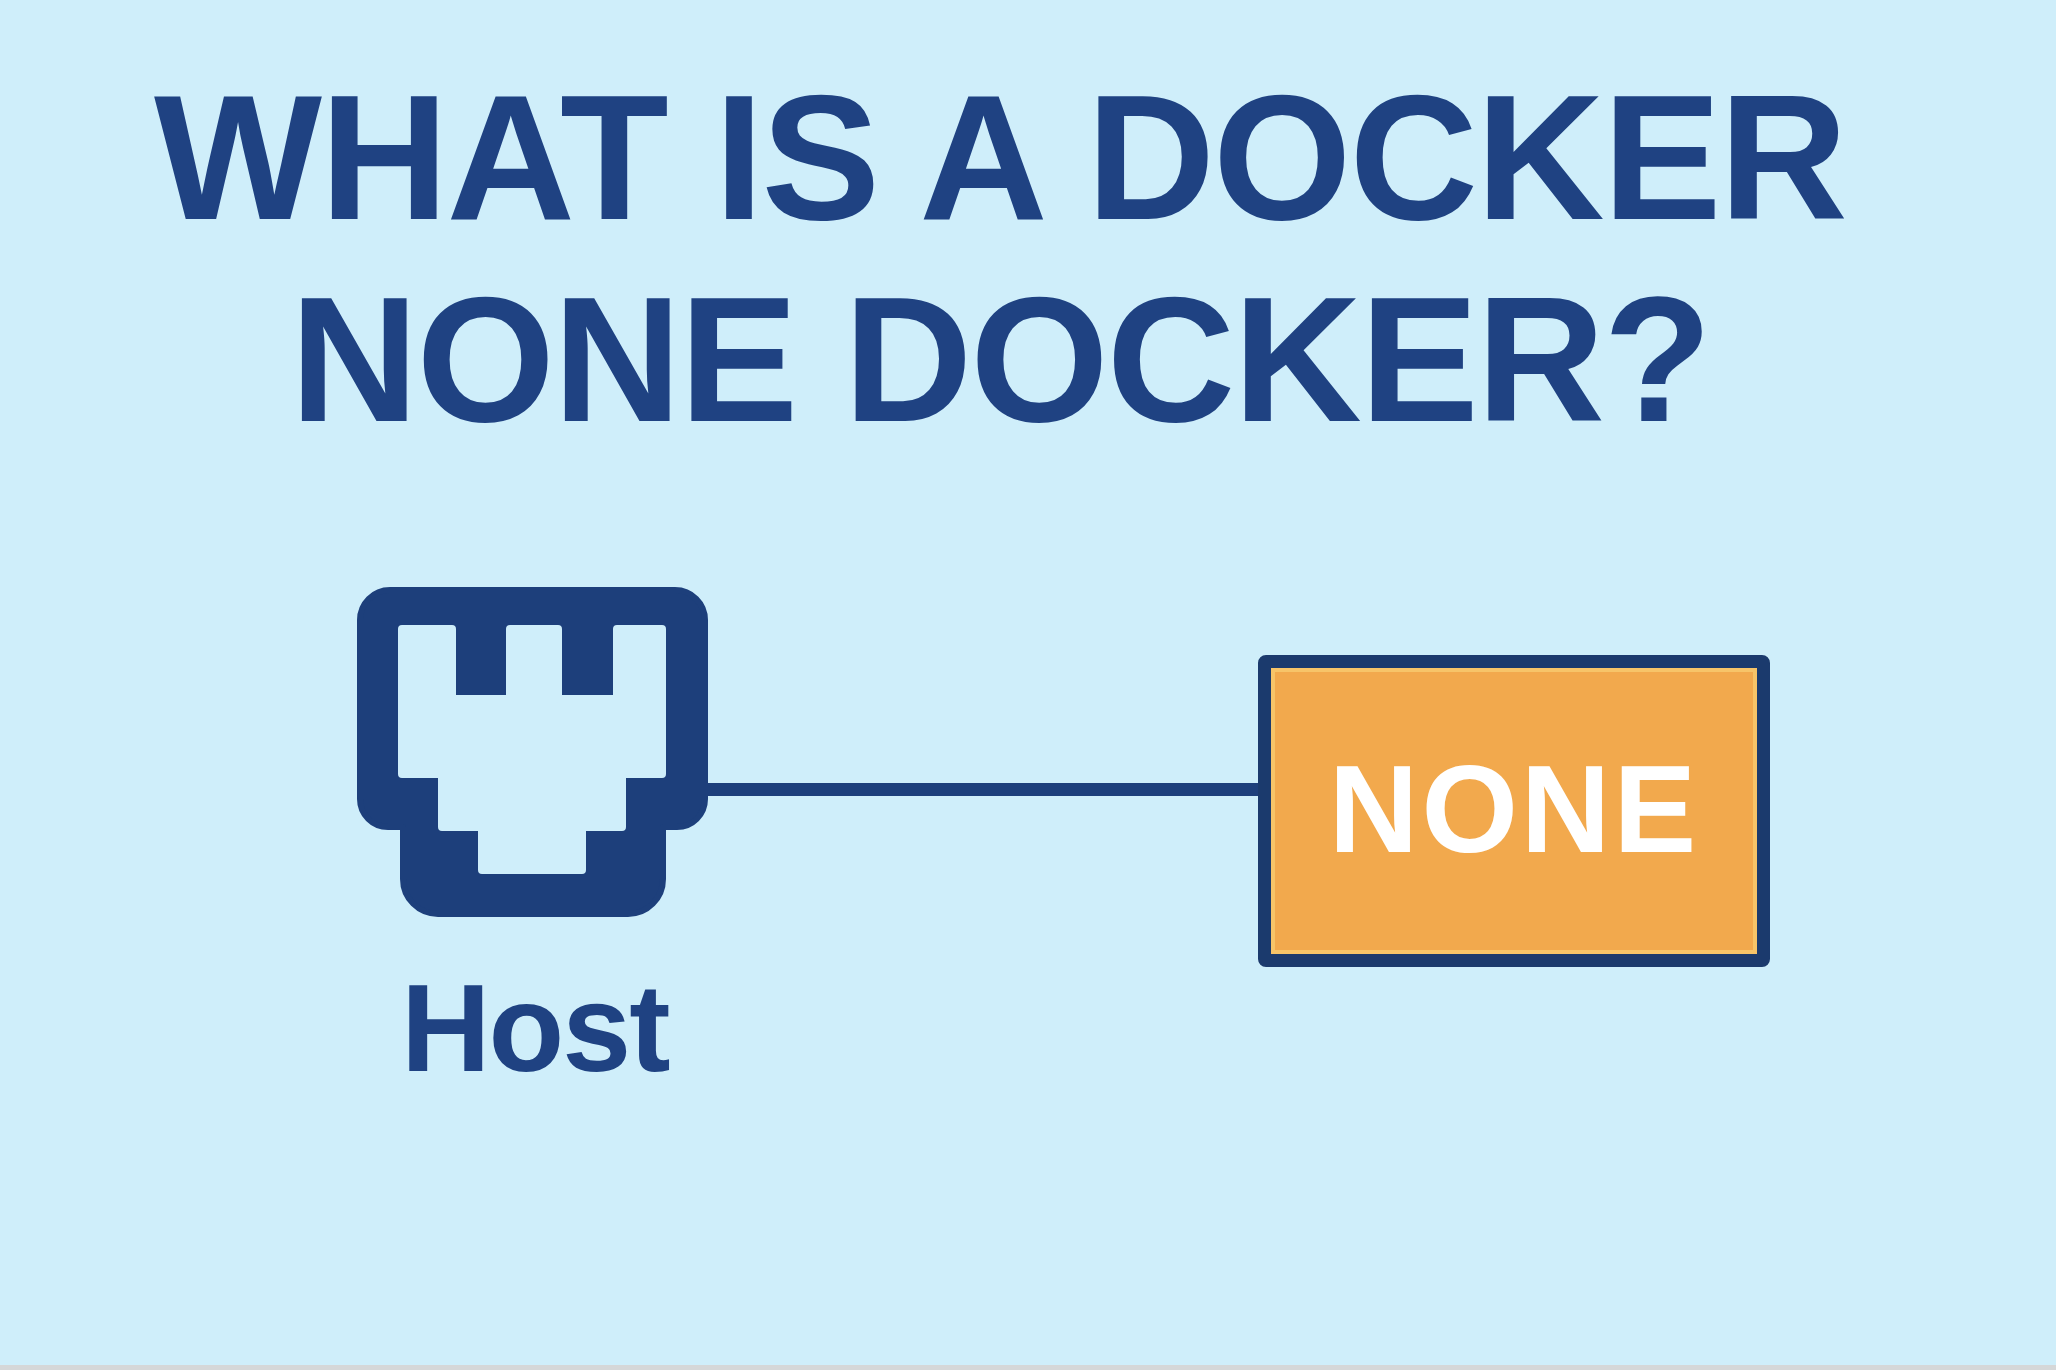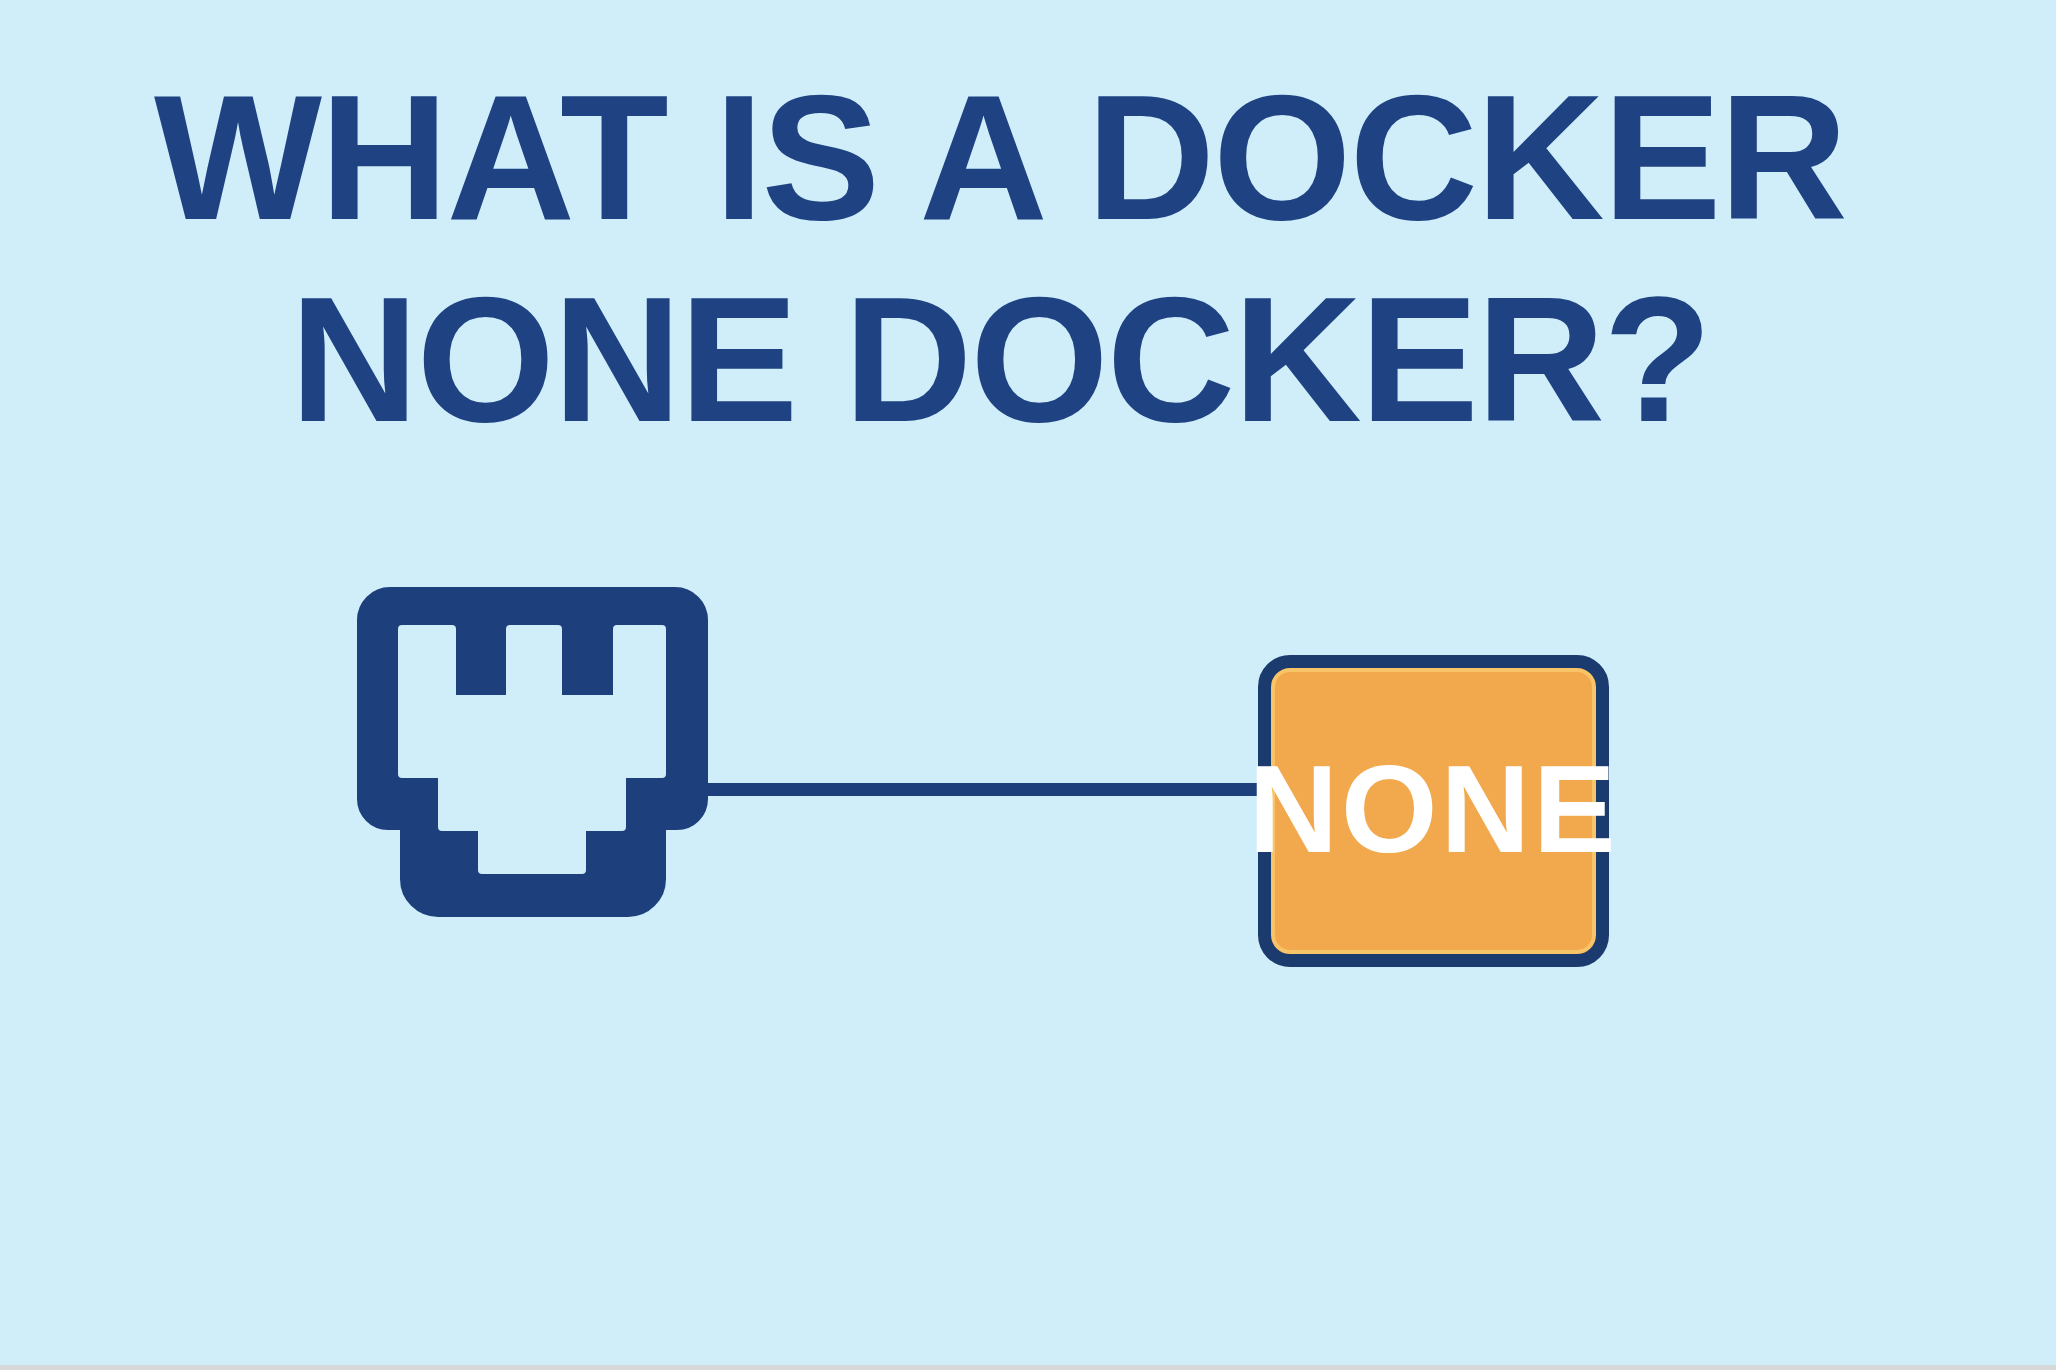--- a/index.html
+++ b/index.html
@@ -46,25 +46,25 @@
     left:700px;
     top:771px;
     width:565px;
     height:13px;
     background:var(--connector);
   }
   .none-box{
     position:absolute;
     left:1258px;
     top:643px;
-    width:351px;
+    width:512px;
     height:312px;
     background:var(--box-fill);
     border:13px solid var(--box-border);
-    border-radius:32px;
+    border-radius:8px;
     box-shadow:inset 0 0 0 4px var(--box-inner);
     display:flex;
     align-items:center;
     justify-content:center;
   }
   .none-label{
     color:var(--box-text);
     font-weight:700;
     font-size:124px;
     letter-spacing:3px;
@@ -130,16 +130,17 @@
          V187 H45
          Z"></path>
   </svg>
 
   <div class="connector"></div>
 
   <div class="none-box">
     <span class="none-label">NONE</span>
   </div>
 
+  <div class="host-label">Host</div>
 
   <div class="bottom-strip"></div>
 
 </div>
 
 </body></html>

